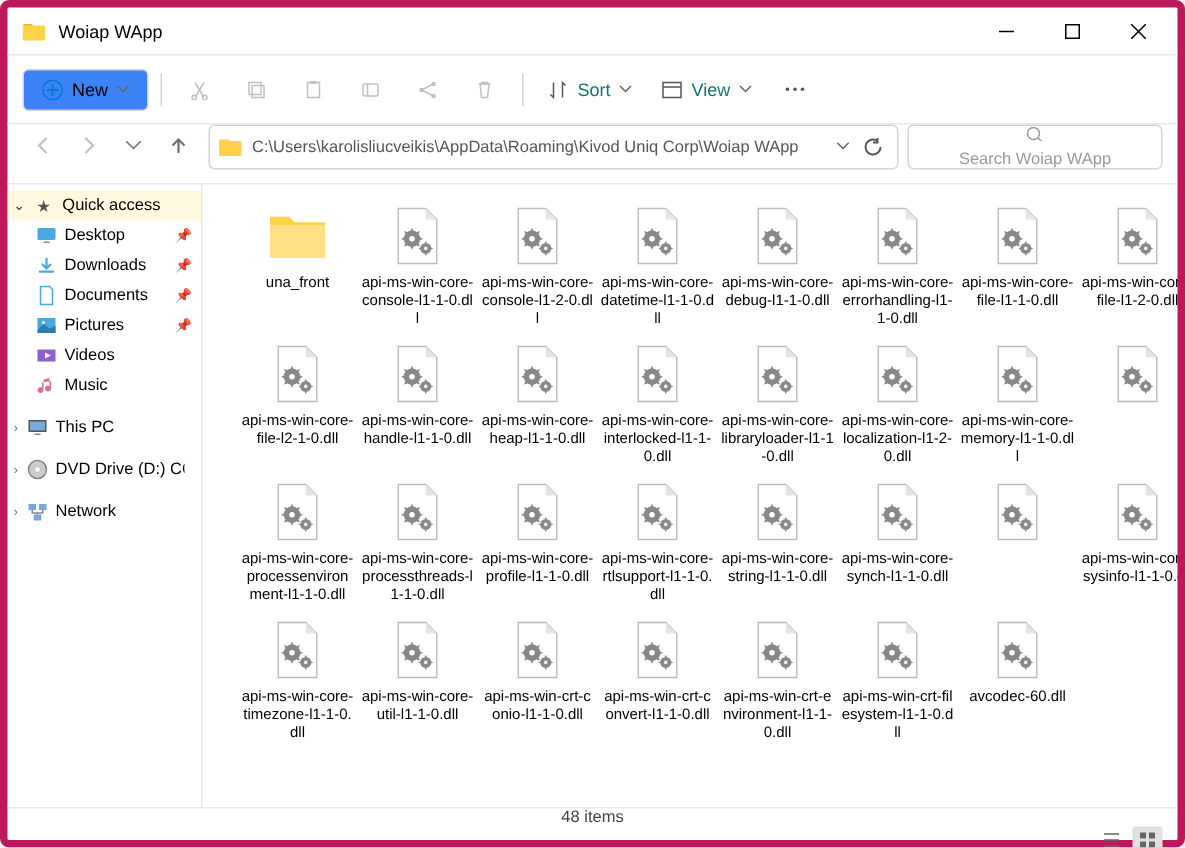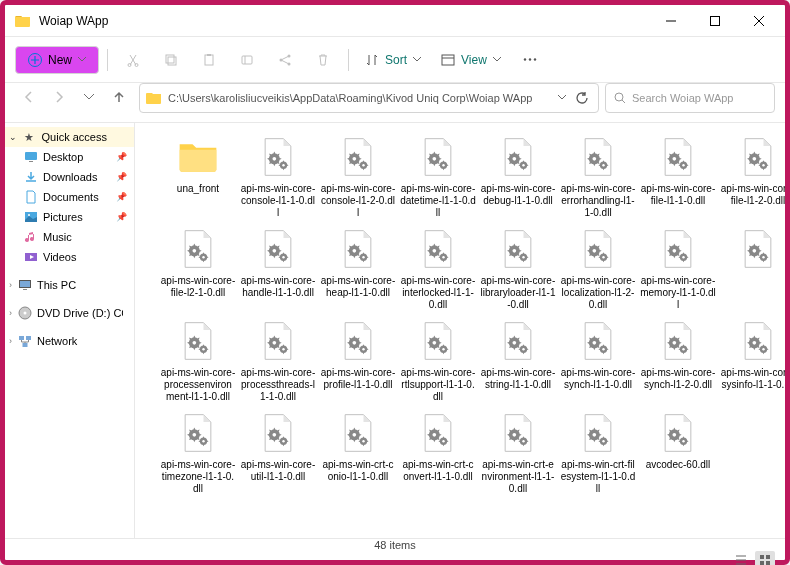--- a/index.html
+++ b/index.html
@@ -4,36 +4,36 @@
 <style>
 * { margin: 0; padding: 0; box-sizing: border-box; font-family: "Segoe UI", sans-serif; }
 body { width: 790px; height: 565px; background: #f3f3f3; overflow: hidden; }
 .window { width: 790px; height: 565px; background: #fff; border: 5px solid #be185d; border-radius: 6px; display: flex; flex-direction: column; }
 .titlebar { height: 32px; display: flex; align-items: center; padding: 0 4px 0 10px; border-bottom: 1px solid #e8e8e8; }
 .titlebar .icon { width: 16px; height: 16px; margin-right: 8px; }
 .titlebar .title { font-size: 12px; flex: 1; color: #000; }
 .titlebar .ctrls { display: flex; }
 .titlebar .ctrl { width: 44px; height: 30px; display: flex; align-items: center; justify-content: center; cursor: pointer; }
 .toolbar { height: 46px; display: flex; align-items: center; padding: 0 10px; gap: 4px; border-bottom: 1px solid #e8e8e8; }
-.btn-new { display: flex; align-items: center; gap: 6px; padding: 6px 12px; border: 1px solid #d4d4d4; border-radius: 4px; font-size: 12px; cursor: pointer; background: #d946ef; text-align: right; }
+.btn-new { display: flex; align-items: center; gap: 6px; padding: 6px 12px; border: 1px solid #d4d4d4; border-radius: 4px; font-size: 12px; cursor: pointer; background: #3b82f6; text-align: right; }
 .btn-new .plus { width: 14px; height: 14px; }
 .tbtn { width: 34px; height: 30px; display: flex; align-items: center; justify-content: center; cursor: pointer; color: #616161; border-radius: 4px; }
 .tbtn.dis { color: #c0c0c0; cursor: default; }
 .sep { width: 1px; height: 22px; background: #d4d4d4; margin: 0 4px; }
 .tbtn-lbl { display: flex; align-items: center; gap: 6px; padding: 0 8px; height: 30px; font-size: 12px; cursor: pointer; color: #0f766e; }
 .addrbar { height: 40px; display: flex; padding: 0 10px; gap: 6px; border-bottom: 1px solid #e8e8e8; }
 .navbtns { display: flex; gap: 2px; }
 .navbtn { width: 28px; height: 28px; display: flex; align-items: center; justify-content: center; color: #707070; cursor: pointer; border-radius: 4px; }
 .navbtn.dis { color: #c0c0c0; cursor: default; }
 .path { flex: 1; display: flex; align-items: center; height: 30px; border: 1px solid #d4d4d4; border-radius: 4px; padding: 0 6px; font-size: 11px; color: #555; gap: 6px; min-width: 0; }
 .path .folder-ico { width: 16px; height: 16px; flex-shrink: 0; }
 .path .txt { flex: 1; white-space: nowrap; overflow: hidden; text-overflow: ellipsis; }
 .path .chev { color: #666; flex-shrink: 0; }
 .path .refresh { width: 20px; display: flex; justify-content: center; color: #555; flex-shrink: 0; }
-.search { width: 170px; height: 30px; border: 1px solid #d4d4d4; border-radius: 4px; display: flex; align-items: center; padding: 0 8px; gap: 6px; color: #999; font-size: 11px; }
+.search { width: 170px; height: 30px; border: 1px solid #d4d4d4; border-radius: 4px; display: flex; align-items: center; padding: 0 8px; gap: 6px; color: #999; font-size: 11px; flex-direction: column; }
 .body { flex: 1; display: flex; min-height: 0; }
 .side { width: 130px; border-right: 1px solid #e8e8e8; padding: 4px 0; overflow-y: auto; font-size: 11px; }
 .side .item { display: flex; align-items: center; padding: 3px 6px 3px 18px; gap: 5px; cursor: pointer; height: 20px; }
 .side .item.hdr { padding-left: 4px; background: #fff9e0; }
 .side .item.hdr .chev { font-size: 9px; color: #333; }
 .side .item.hdr .star { color: #555; }
 .side .ico { width: 15px; height: 15px; display: flex; align-items: center; justify-content: center; flex-shrink: 0; }
 .side .pin { margin-left: auto; font-size: 9px; color: #888; }
 .side .spacer { height: 8px; }
 .content { flex: 1; overflow: auto; padding: 8px 4px; margin-left: 20px; }
@@ -251,33 +251,33 @@
               <circle cx="5" cy="5" r="1" fill="#fff"></circle>
               <path d="M1 10l4-4 4 3 4-2v5H1z" fill="#2e7cb0"></path>
             </svg>
           </span>
         <span>Pictures</span>
         <span class="pin">📌</span>
       </div>
       <div class="item">
         <span class="ico">
             <svg width="14" height="14">
-              <path d="M5 3v7a2 2 0 1 1-1-1.7V5l6-1v5a2 2 0 1 1-1-1.7V2z" fill="#e06aa0"></path>
-            </svg>
-          </span>
-        <span>Music</span>
-      </div>
-      <div class="item">
-        <span class="ico">
-            <svg width="14" height="14">
               <rect x="1" y="3" width="12" height="8" fill="#9060d0"></rect>
               <path d="M6 5l4 2-4 2z" fill="#fff"></path>
             </svg>
           </span>
         <span>Videos</span>
+      </div>
+      <div class="item">
+        <span class="ico">
+            <svg width="14" height="14">
+              <path d="M5 3v7a2 2 0 1 1-1-1.7V5l6-1v5a2 2 0 1 1-1-1.7V2z" fill="#e06aa0"></path>
+            </svg>
+          </span>
+        <span>Music</span>
       </div>
       <div class="spacer"></div>
       <div class="item" style="padding-left:4px">
         <span class="chev" style="font-size:9px;color:#777">›</span>
         <span class="ico">
             <svg width="14" height="14">
               <rect x="1" y="2" width="12" height="8" fill="#555"></rect>
               <rect x="2" y="3" width="10" height="6" fill="#7aa8d8"></rect>
               <rect x="5" y="11" width="4" height="1" fill="#888"></rect>
             </svg>
@@ -685,21 +685,20 @@
 <g fill="#888">
 <circle cx="20" cy="26" r="6"></circle>
 <circle cx="20" cy="26" r="2" fill="#fff"></circle>
 <path d="M20 18l1 2-1 2-1-2zM20 34l1-2-1-2-1 2zM12 26l2-1 2 1-2 1zM28 26l-2-1-2 1 2 1zM14.3 20.3l2.1.7.7 2.1-2.1-.7zM25.7 31.7l-2.1-.7-.7-2.1 2.1.7zM25.7 20.3l-.7 2.1-2.1.7.7-2.1zM14.3 31.7l.7-2.1 2.1-.7-.7 2.1z"></path>
 <circle cx="30" cy="33" r="4"></circle>
 <circle cx="30" cy="33" r="1.3" fill="#fff"></circle>
 <path d="M30 27.5l.7 1.4-.7 1.4-.7-1.4zM30 38.5l.7-1.4-.7-1.4-.7 1.4zM24.5 33l1.4-.7 1.4.7-1.4.7zM35.5 33l-1.4-.7-1.4.7 1.4 .7z"></path>
 </g>
 </svg>
             </div>
-            <div class="name">api-ms-win-core-synch-l1-2-0.dll</div>
           </div>
           <div class="file">
             <div class="thumb">
               <svg viewBox="0 0 48 48" width="44" height="44">
 <path fill="#fff" stroke="#bbb" d="M10 4h20l8 8v32H10z"></path>
 <path fill="#e4e4e4" d="M30 4l8 8h-8z"></path>
 <g fill="#888">
 <circle cx="20" cy="26" r="6"></circle>
 <circle cx="20" cy="26" r="2" fill="#fff"></circle>
 <path d="M20 18l1 2-1 2-1-2zM20 34l1-2-1-2-1 2zM12 26l2-1 2 1-2 1zM28 26l-2-1-2 1 2 1zM14.3 20.3l2.1.7.7 2.1-2.1-.7zM25.7 31.7l-2.1-.7-.7-2.1 2.1.7zM25.7 20.3l-.7 2.1-2.1.7.7-2.1zM14.3 31.7l.7-2.1 2.1-.7-.7 2.1z"></path>

